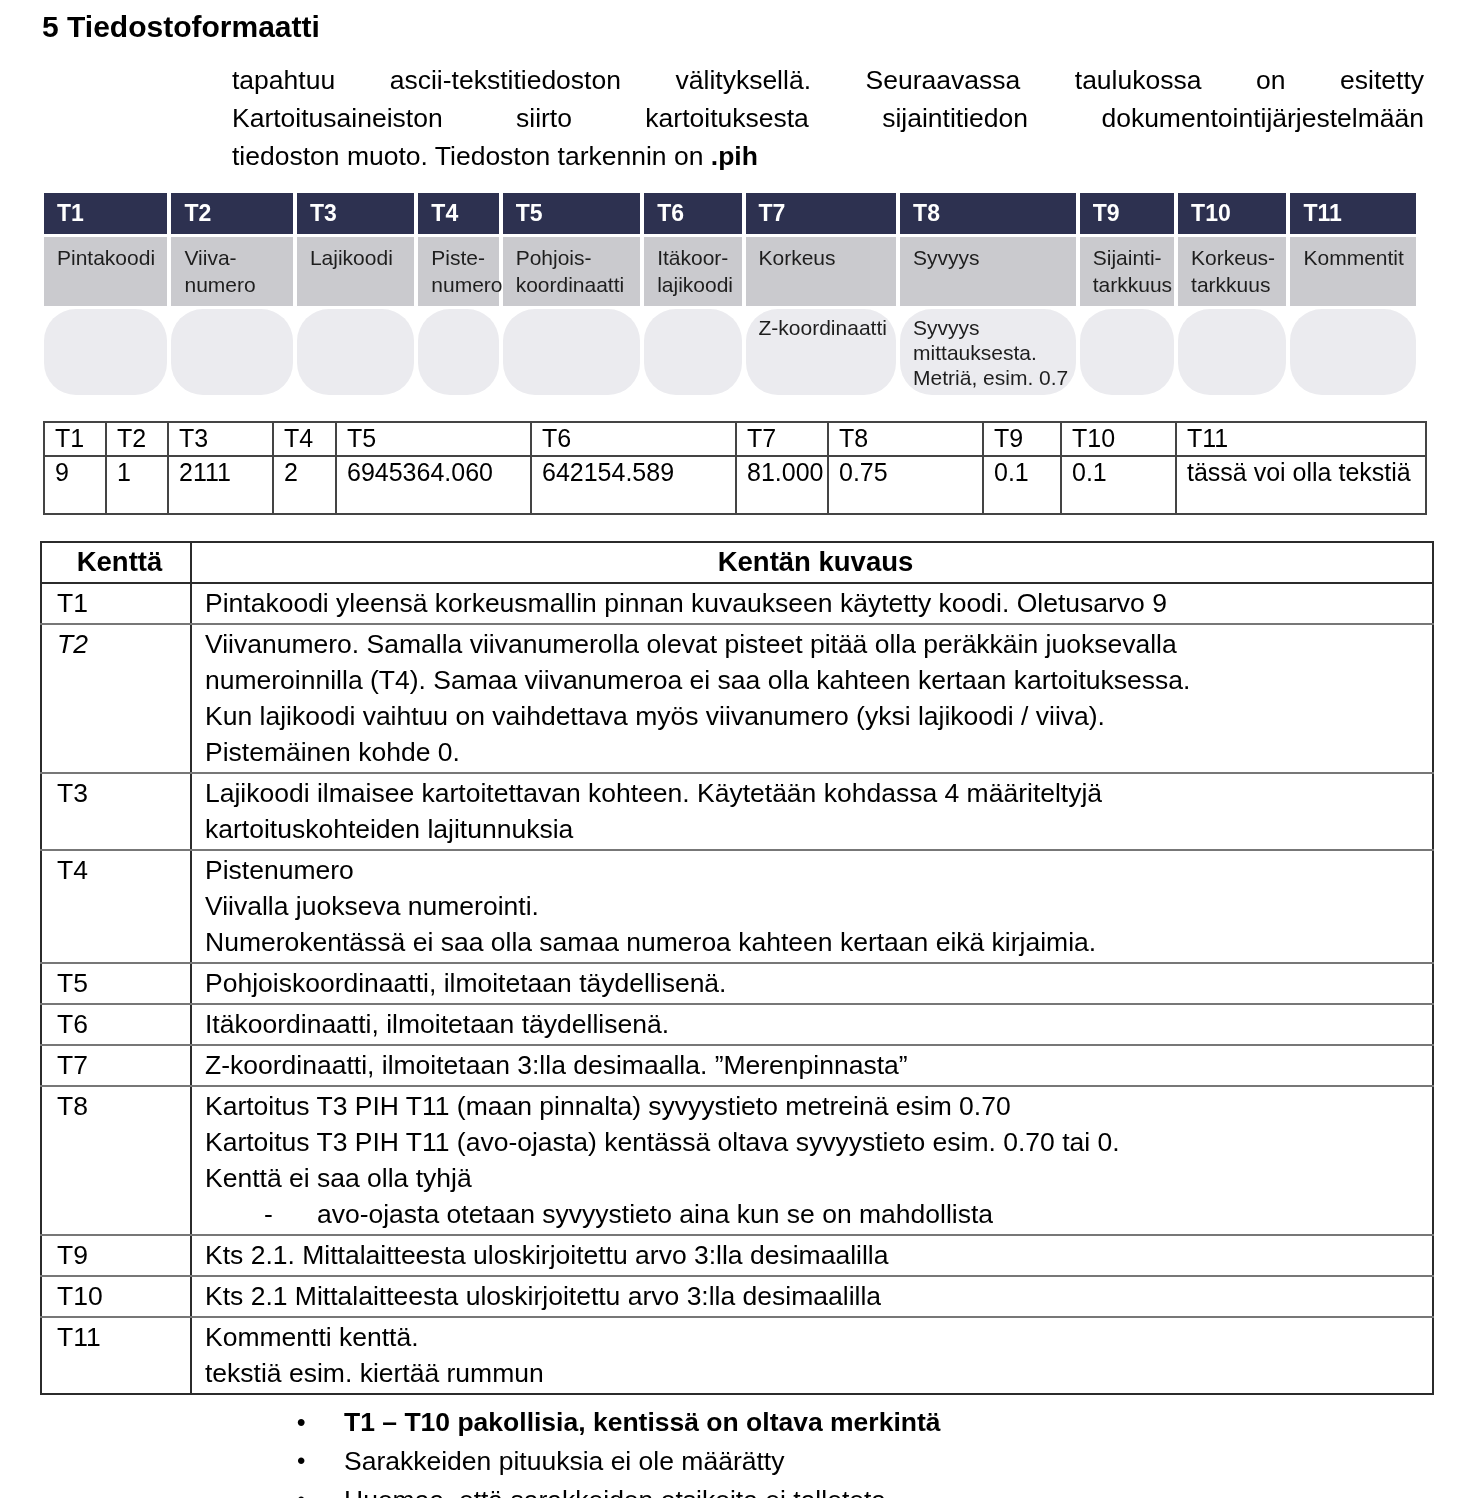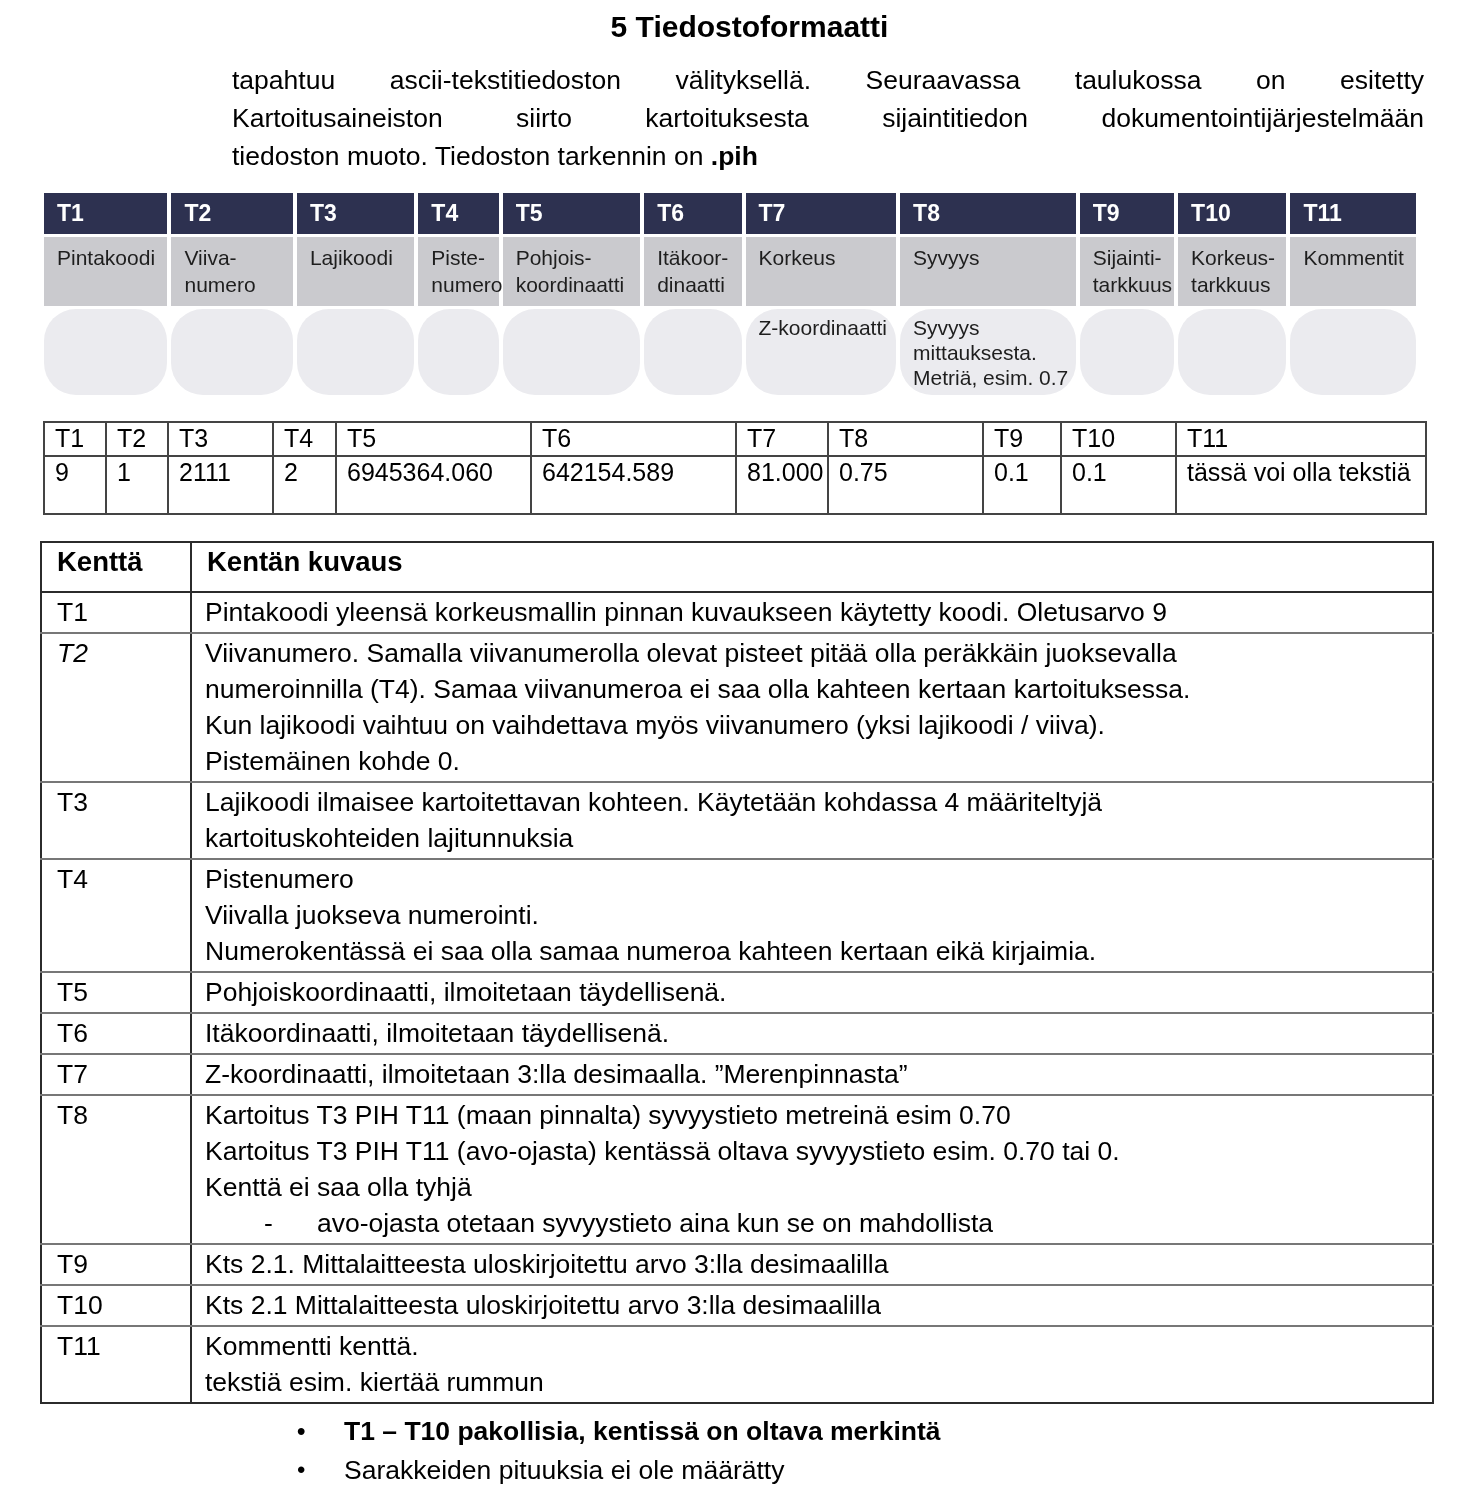--- a/index.html
+++ b/index.html
@@ -12,21 +12,20 @@
     overflow: hidden;
   }
   .page { position: relative; width: 1457px; height: 1498px; }
 
   
   .heading {
     margin: 10px 0 8px 42px;
     font-size: 30px;
     font-weight: bold;
     line-height: 34px;
-    text-align: center;
   }
 
   
   .intro {
     margin: 17px 33px 0 232px;
     width: 1192px;
     font-size: 26.5px;
     line-height: 38px;
   }
   .intro .jline { text-align: justify; text-align-last: justify; }
@@ -88,23 +87,23 @@
     margin: 26px 0 0 40px;
     width: 1392px;
     table-layout: fixed;
     border-collapse: collapse;
     font-size: 26.5px;
   }
   table.fields th {
     border: 2px solid #2b2b2b;
     font-size: 27.5px;
     font-weight: bold;
-    text-align: left;
+    text-align: center;
     vertical-align: top;
-    padding: 2px 8px 12px 15px;
+    padding: 2px 8px 3px 15px;
     line-height: 34px;
   }
   table.fields td {
     border: 2px solid #777777;
     border-left-color: #2b2b2b;
     border-right-color: #2b2b2b;
     text-align: left;
     vertical-align: top;
     padding: 1px 8px 2px 15px;
     line-height: 36px;
@@ -169,21 +168,21 @@
     <tr class="band1">
       <td>Pintakoodi</td>
       <td>Viiva-
 numero</td>
       <td>Lajikoodi</td>
       <td>Piste-
 numero</td>
       <td>Pohjois-
 koordinaatti</td>
       <td>Itäkoor-
-dinaatti</td>
+lajikoodi</td>
       <td>Korkeus</td>
       <td>Syvyys</td>
       <td>Sijainti-
 tarkkuus</td>
       <td>Korkeus-
 tarkkuus</td>
       <td>Kommentit</td>
     </tr>
     <tr class="band2">
       <td></td>

